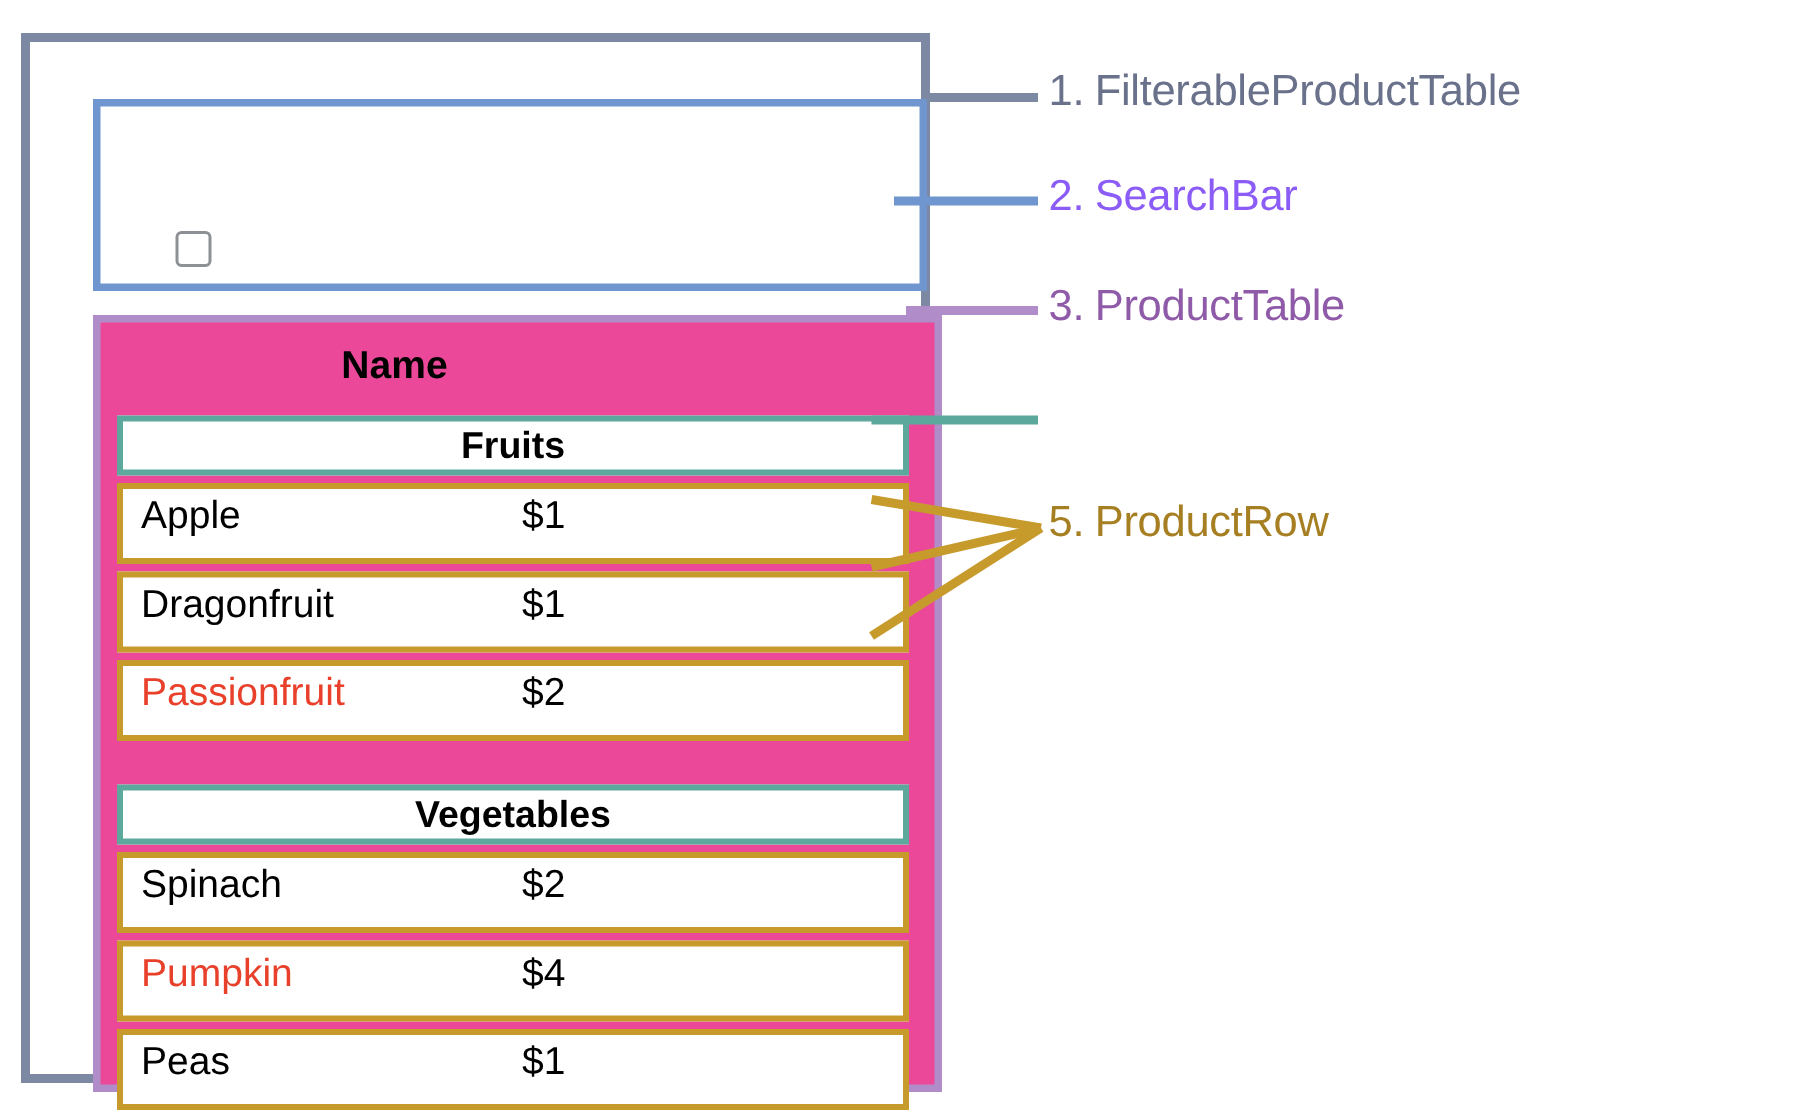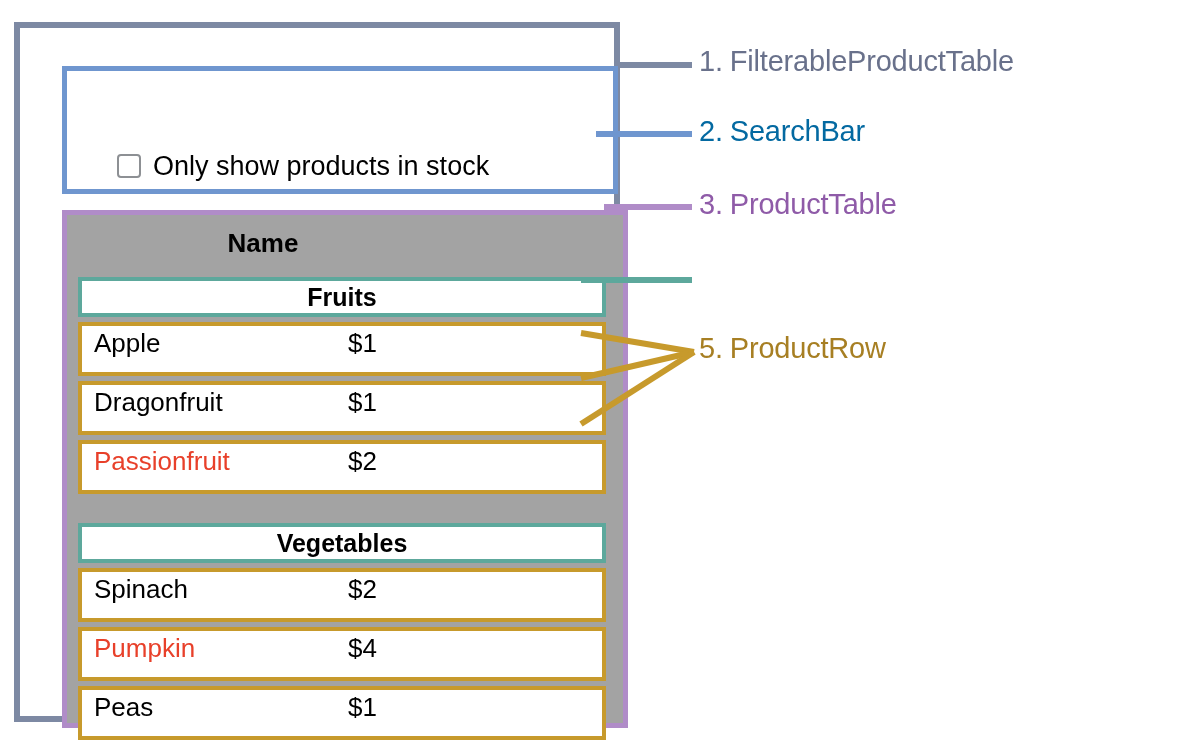--- a/index.html
+++ b/index.html
@@ -92,21 +92,21 @@
 
   
   .frame-table {
     position: absolute;
     left: 42px;
     top: 182px;
     width: 566px;
     height: 518px;
     border: 5px solid #b08cc8;
     box-sizing: border-box;
-    background: #a3a3a3;
+    background: #ec4899;
   }
 
   .table-head {
     position: absolute;
     left: 0;
     top: 8px;
     width: 556px;
     height: 40px;
   }
   .th {
@@ -188,21 +188,21 @@
     position: absolute;
     font-family: "Liberation Sans", sans-serif;
     font-size: 29px;
     letter-spacing: -0.2px;
     white-space: nowrap;
     line-height: 1;
   }
   .annot .num { margin-right: 7px; }
 
   #annot-1 { left: 699px; top: 47px;  color: #69718b; }
-  #annot-2 { left: 699px; top: 117px; color: #0369a1; }
+  #annot-2 { left: 699px; top: 117px; color: #8b5cf6; }
   #annot-3 { left: 699px; top: 190px; color: #8f5ba8; }
   #annot-4 { left: 699px; top: 263px; color: #3f7f72; }
   #annot-5 { left: 699px; top: 334px; color: #a77f23; }
 
   svg#leaders {
     position: absolute;
     left: 0; top: 0;
     width: 1200px;
     height: 744px;
     pointer-events: none;
@@ -211,21 +211,20 @@
 </head>
 <body>
 
 <div id="stage">
 
   <div class="frame-outer">
 
     <div class="frame-search">
       <div class="checkbox-row">
         <span class="checkbox-box"></span>
-        <span class="checkbox-label">Only show products in stock</span>
       </div>
     </div>
 
     <div class="frame-table">
 
       <div class="table-head">
         <span class="th th-name">Name</span>
       </div>
 
       <div class="rows">

